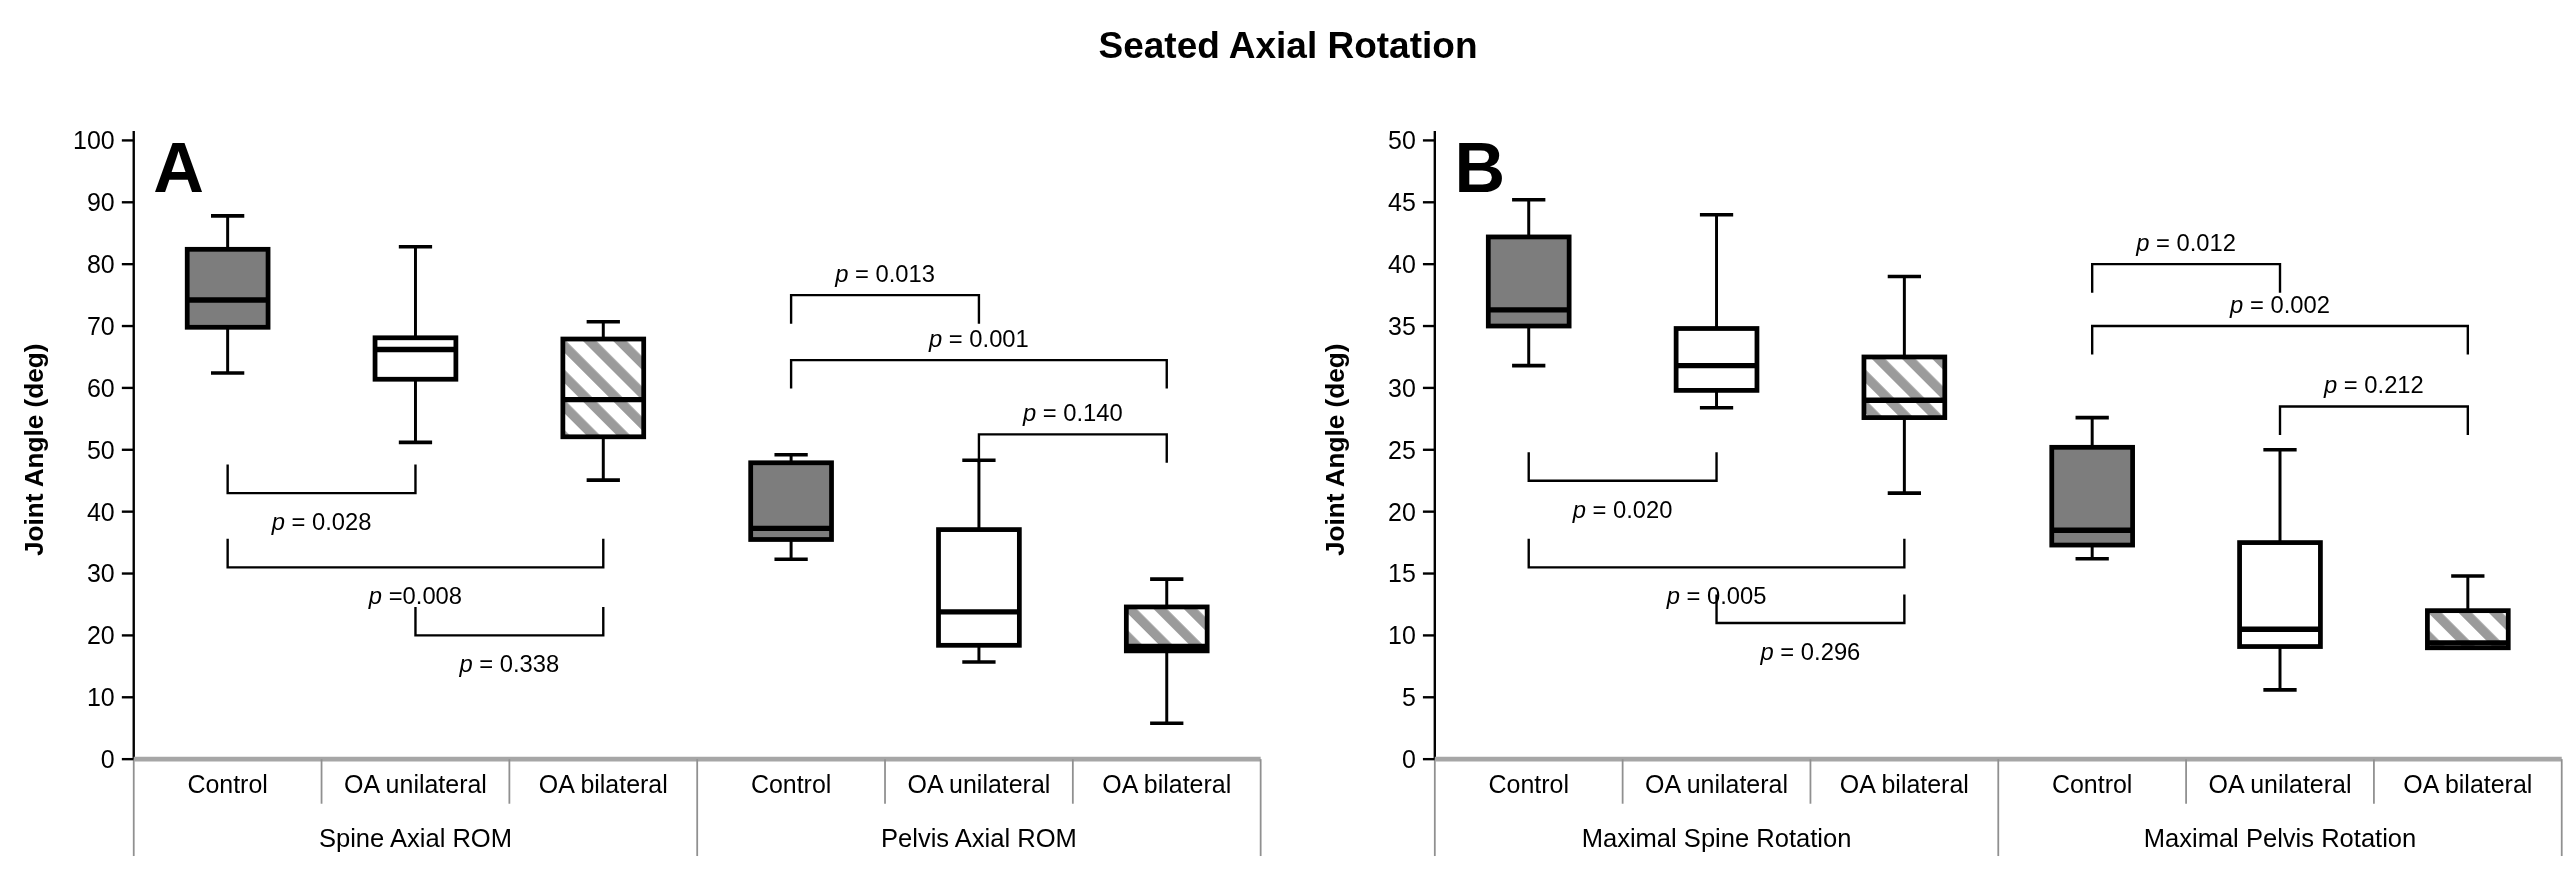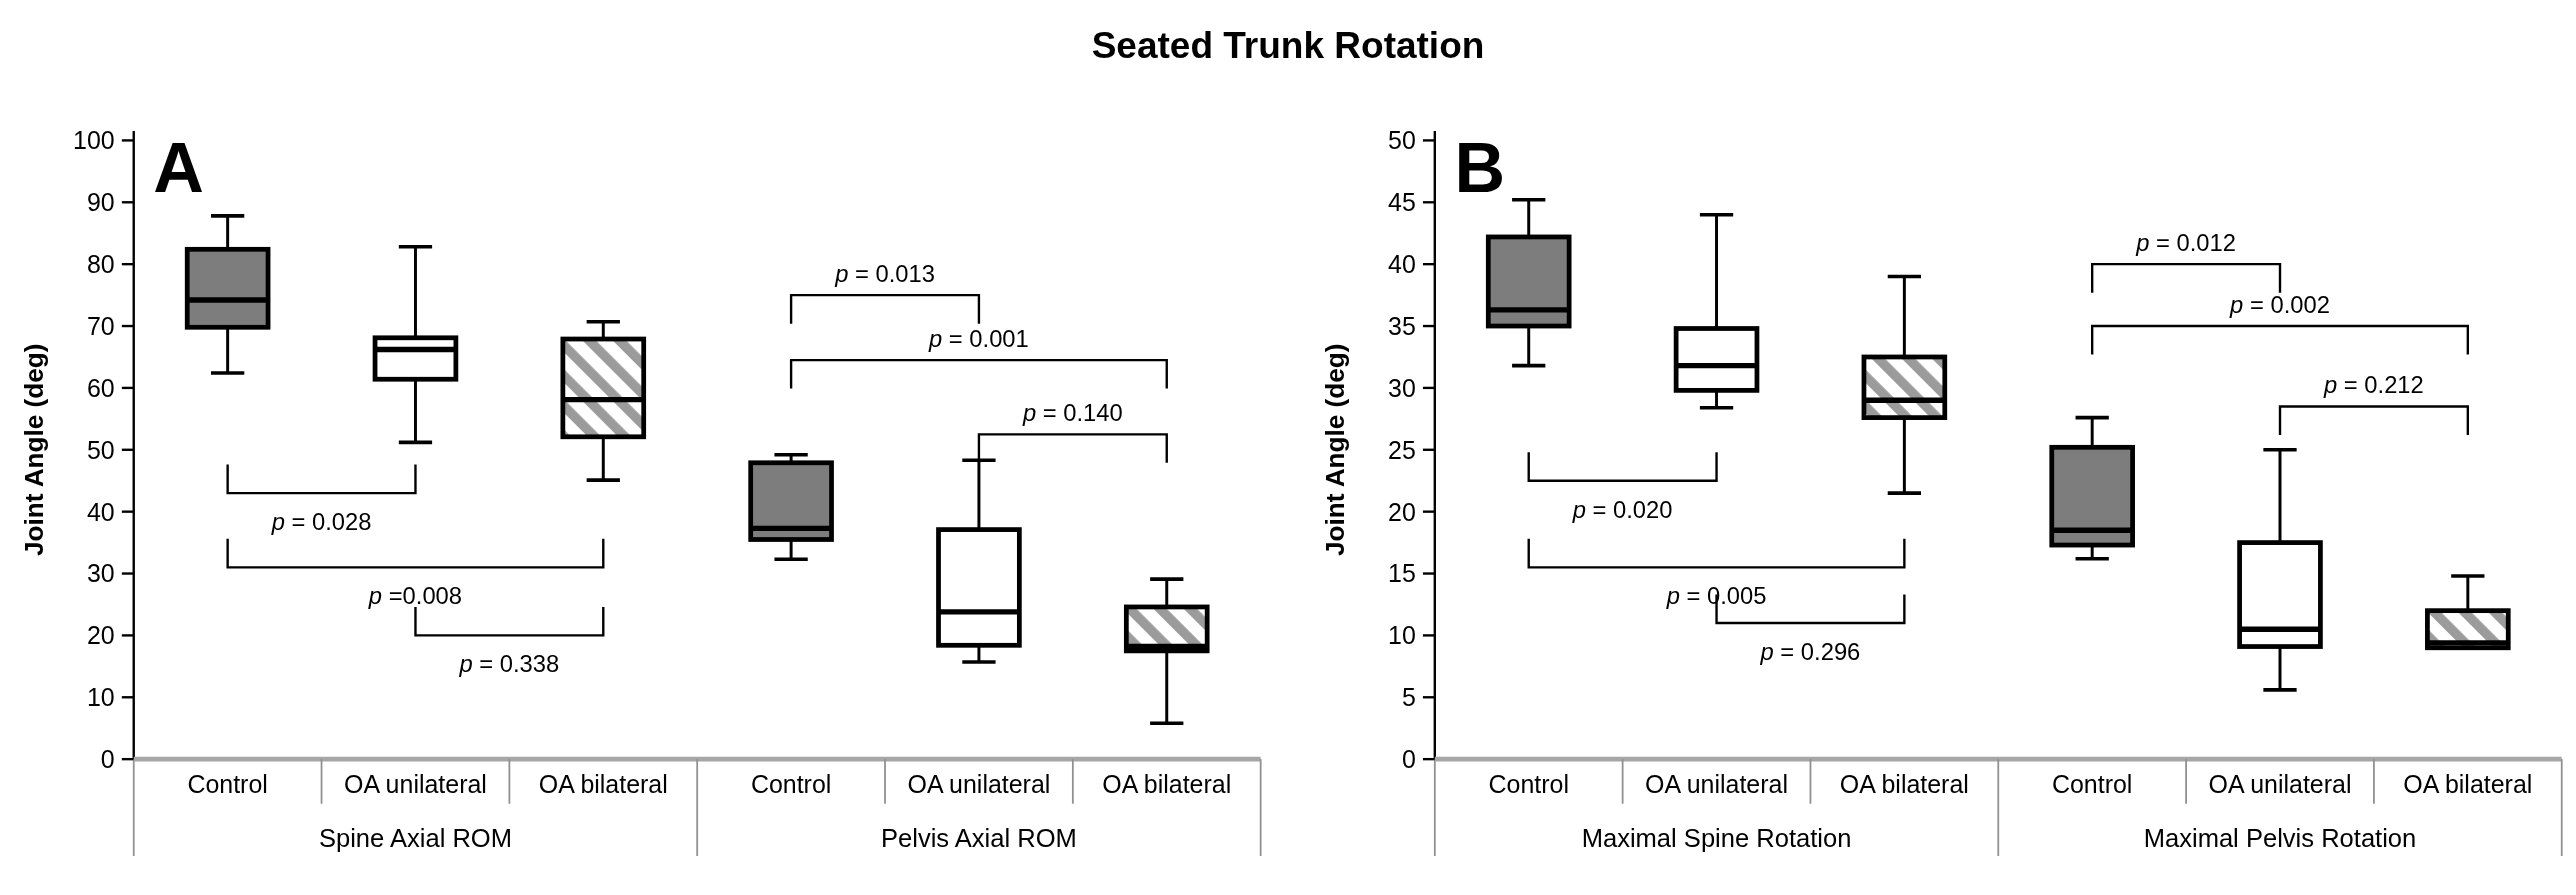--- a/index.html
+++ b/index.html
@@ -8,21 +8,21 @@
     position:absolute;top:25px;left:0;width:100%;
     text-align:center;font-size:37px;font-weight:bold;color:#000;
     letter-spacing:0px;
   }
   svg{position:absolute;top:0;left:0;}
   text{fill:#000;}
 </style>
 </head>
 <body>
 
-<div class="fig-title">Seated Trunk Rotation</div>
+<div class="fig-title">Seated Axial Rotation</div>
 
 <svg id="plot" width="2576" height="896" viewBox="0 0 4334 1507" xmlns="http://www.w3.org/2000/svg">
   <defs>
     <pattern id="hatch" width="36" height="36" patternUnits="userSpaceOnUse" patternTransform="rotate(-45)">
       <rect width="36" height="36" fill="#ffffff"></rect>
       <rect x="0" y="0" width="16" height="36" fill="#9b9b9b"></rect>
     </pattern>
   </defs>
   <g id="panels">
       <g>

